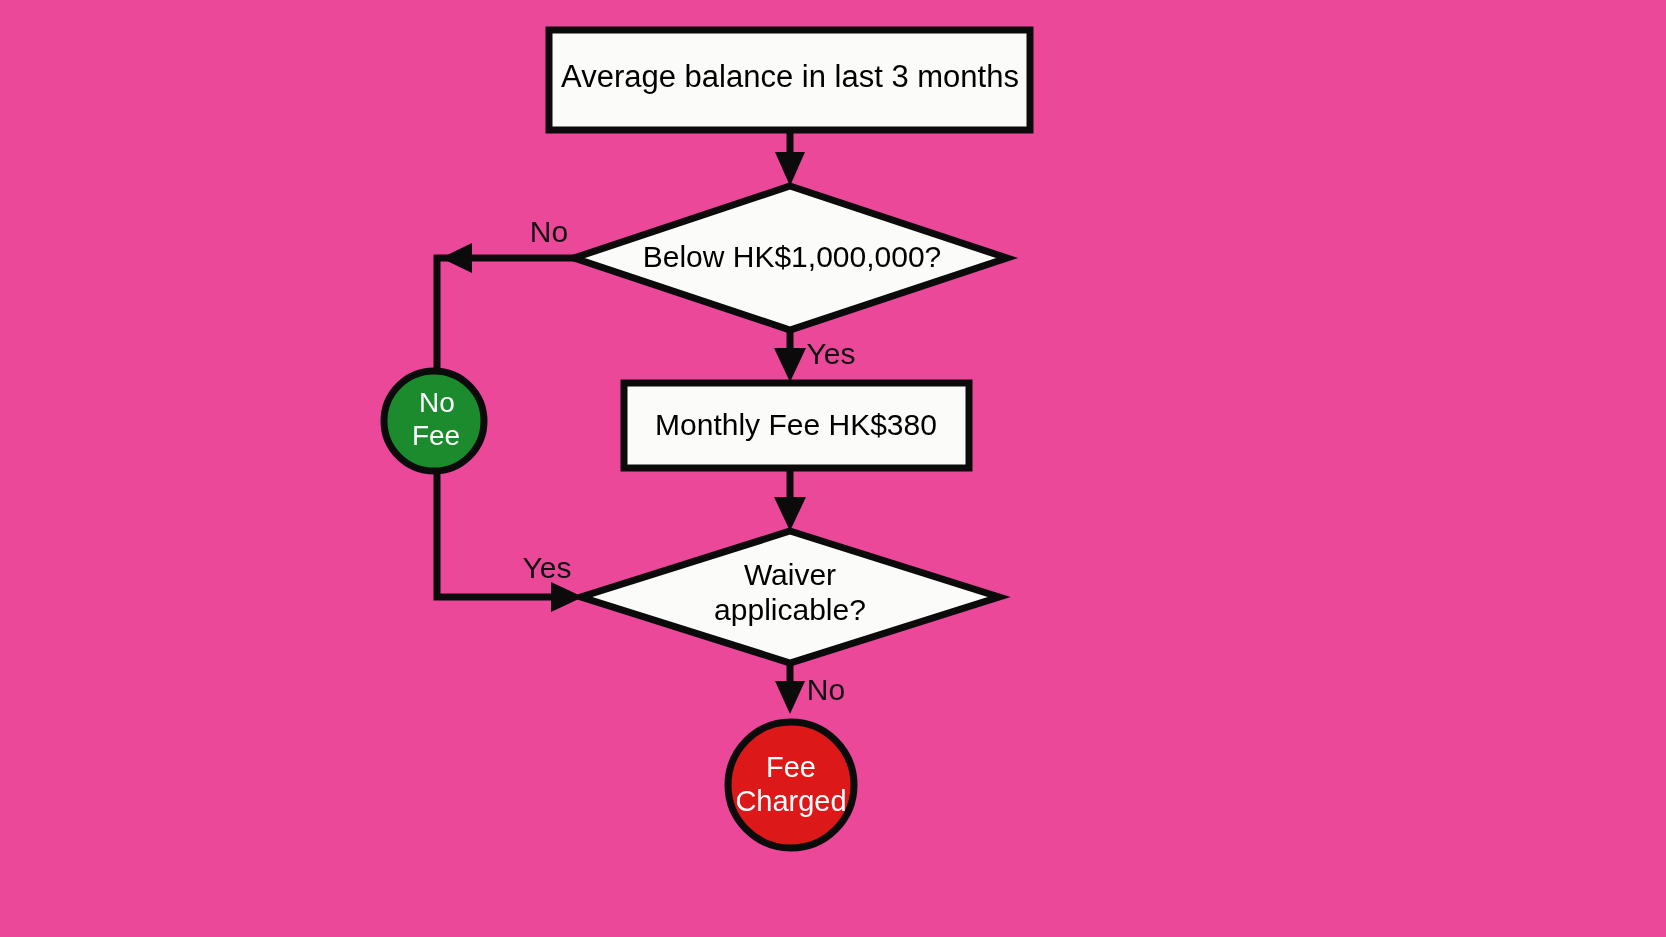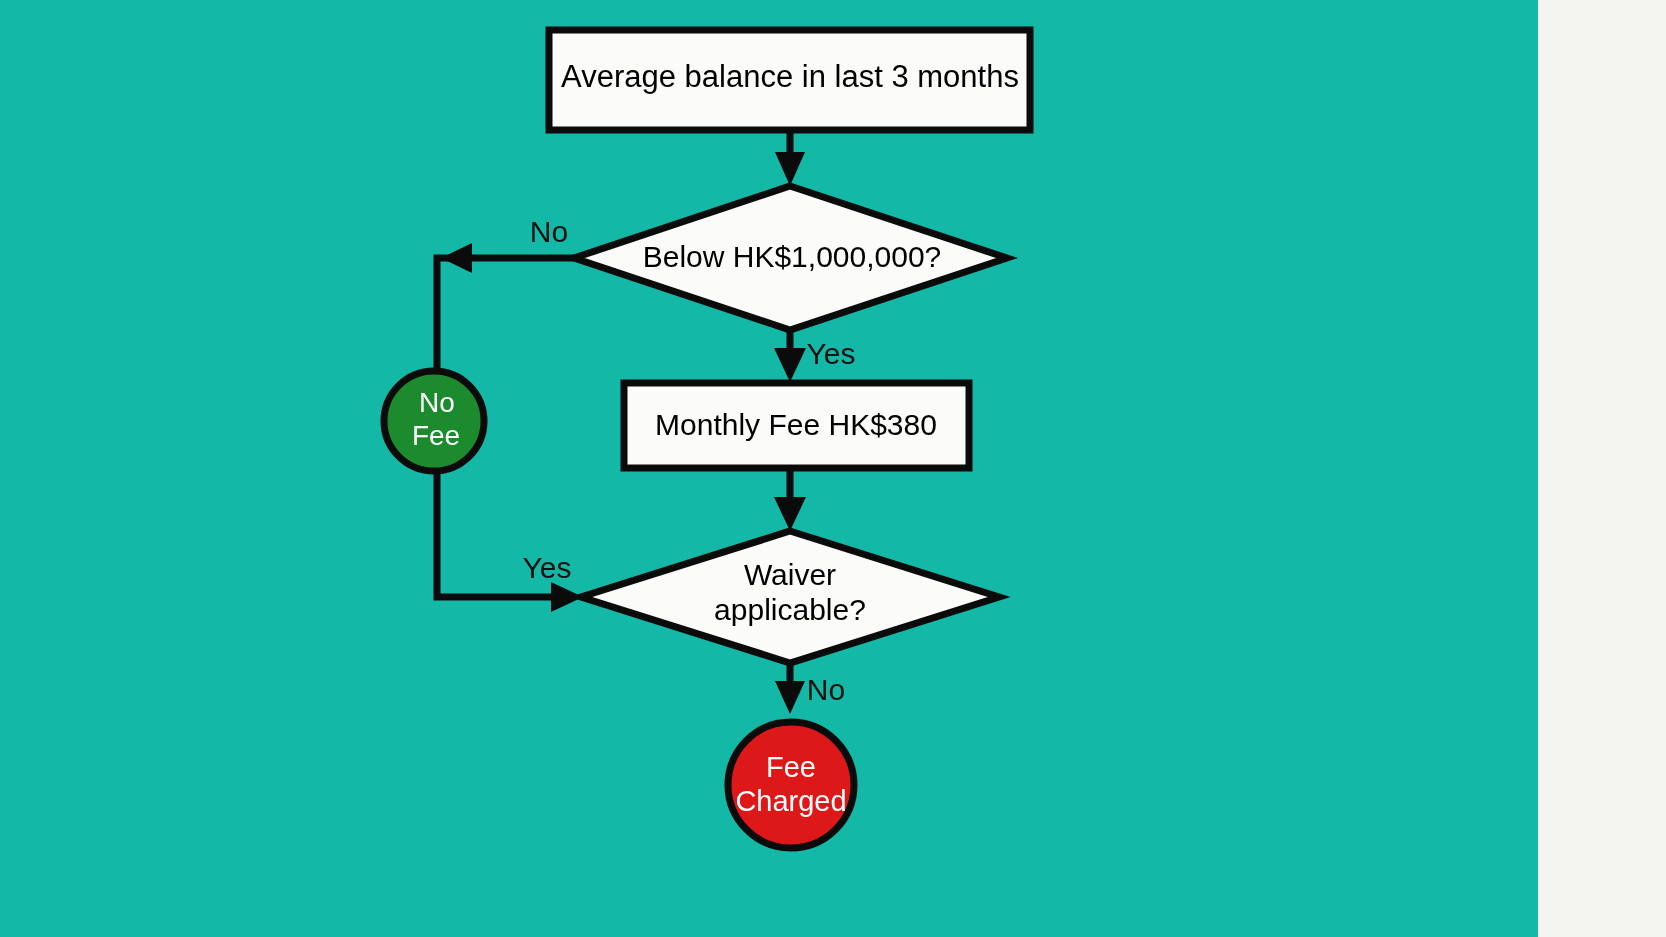--- a/index.html
+++ b/index.html
@@ -6,23 +6,23 @@
   html, body {
     margin: 0;
     padding: 0;
     background: #f4f4f1;
   }
   body {
     font-family: "Liberation Sans", sans-serif;
   }
   #canvas {
     position: relative;
-    width: 1538px;
+    width: 1666px;
     height: 937px;
-    background: #14b8a6;
+    background: #ec4899;
     overflow: hidden;
   }
   #canvas svg {
     position: absolute;
     top: 0;
     left: 0;
     width: 1666px;
     height: 937px;
   }
   .node-text {

